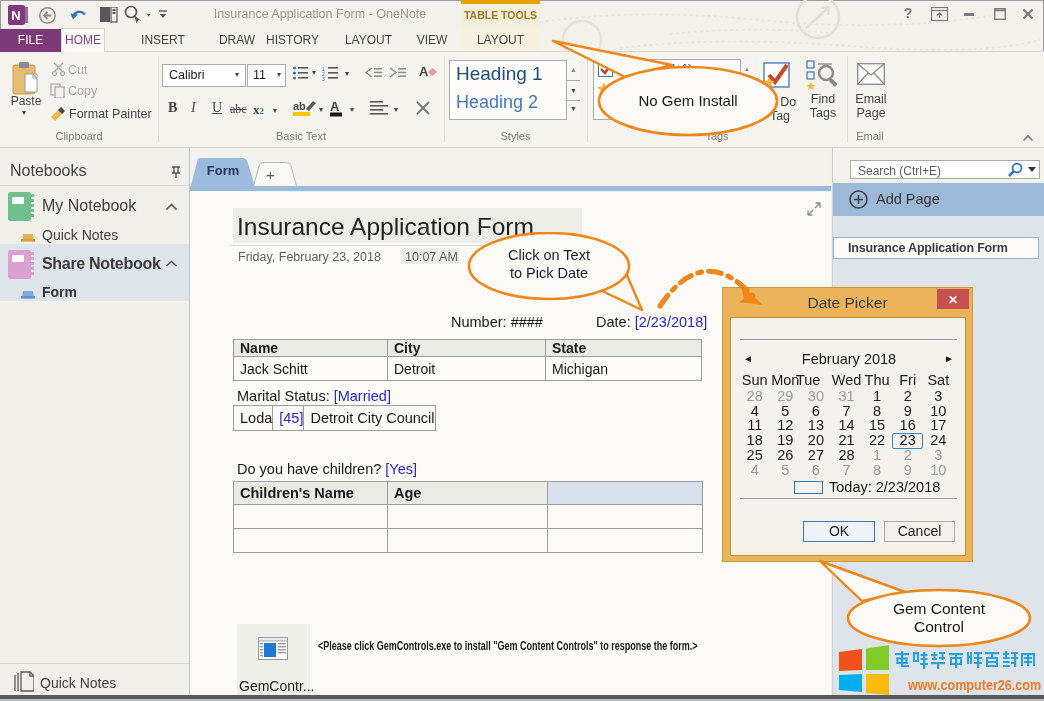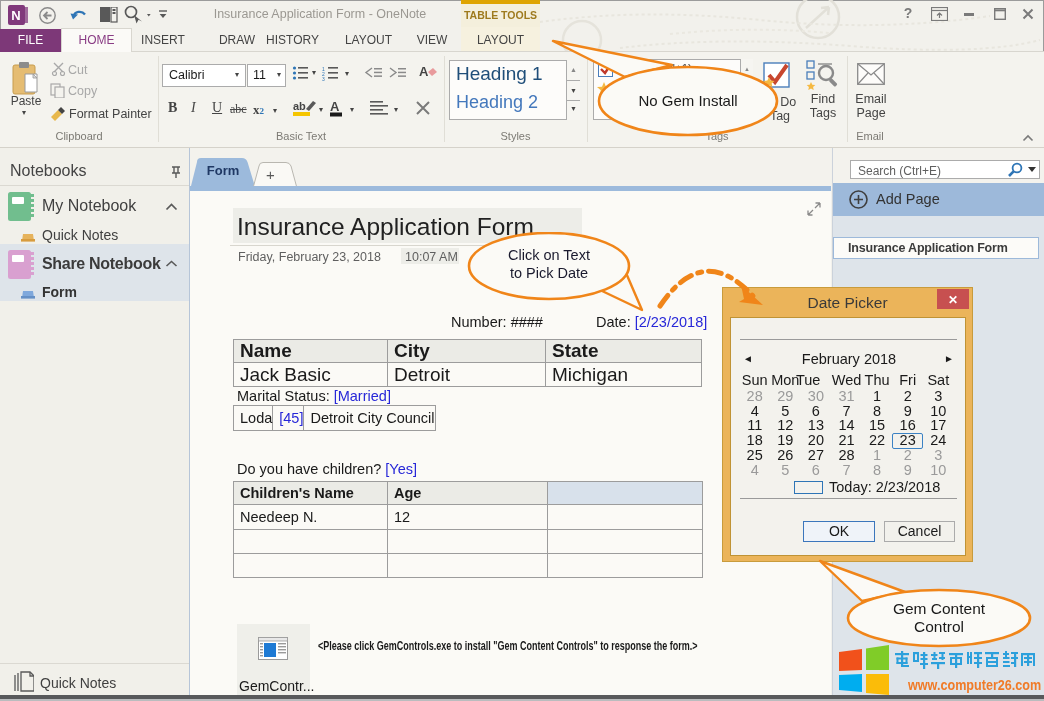--- a/index.html
+++ b/index.html
@@ -78,21 +78,21 @@
   </svg>
   <svg class="a" style="left:1022px;top:8px;" width="12" height="12">
     <path d="M1.5 1.5 L10.5 10.5 M10.5 1.5 L1.5 10.5" stroke="#7a7a7a" stroke-width="2"></path>
   </svg>
 </div>
 
 <div class="a" id="tabrow" style="left:0;top:28px;width:1044px;height:24px;">
   <div class="a" style="left:461px;top:-1px;width:79px;height:25px;background:#f6f1df;"></div>
   <div class="a" style="left:0;top:23px;width:1044px;height:1px;background:#d8d6cf;"></div>
   <div class="a" style="left:0;top:1px;width:61px;height:23px;background:#7d3878;color:#fff;text-align:center;line-height:23px;font-size:12px;">FILE</div>
-  <div class="a" style="left:61px;top:0;width:71px;height:24px;background:#fbfaf7;border:1px solid #d8d6cf;border-bottom:none;box-sizing:border-box;color:#8a3d85;text-align:center;line-height:23px;font-size:12px;">HOME</div>
+  <div class="a" style="left:61px;top:0;width:44px;height:24px;background:#fbfaf7;border:1px solid #d8d6cf;border-bottom:none;box-sizing:border-box;color:#8a3d85;text-align:center;line-height:23px;font-size:12px;">HOME</div>
   <div class="a tab" style="left:127px;top:1px;width:72px;text-align:center;line-height:23px;">INSERT</div>
   <div class="a tab" style="left:203px;top:1px;width:68px;text-align:center;line-height:23px;">DRAW</div>
   <div class="a tab" style="left:254px;top:1px;width:77px;text-align:center;line-height:23px;">HISTORY</div>
   <div class="a tab" style="left:331px;top:1px;width:75px;text-align:center;line-height:23px;">LAYOUT</div>
   <div class="a tab" style="left:401px;top:1px;width:62px;text-align:center;line-height:23px;">VIEW</div>
   <div class="a tab" style="left:461px;top:1px;width:79px;text-align:center;line-height:23px;">LAYOUT</div>
 </div>
 
 <div class="a" id="ribbon" style="left:0;top:52px;width:1044px;height:95px;background:#f4f3ee;border-bottom:1px solid #d5d2ca;box-sizing:content-box;">
 
@@ -319,29 +319,29 @@
   <div class="a" style="left:43px;top:60px;width:349px;height:35px;background:#ededE8;"></div>
   <div class="a" style="left:47px;top:65px;font-size:24.5px;color:#212121;">Insurance Application Form</div>
   <div class="a" style="left:40px;top:97px;width:352px;height:1px;background:#d8d6ce;"></div>
   <div class="a" style="left:48px;top:102px;font-size:12.5px;color:#5f5f5f;">Friday, February 23, 2018</div>
   <div class="a" style="left:211px;top:100px;width:58px;height:16px;background:#ededE8;"></div>
   <div class="a" style="left:215px;top:102px;font-size:12.5px;color:#5f5f5f;">10:07 AM</div>
 
   <div class="a" style="left:261px;top:166px;font-size:14.5px;color:#1a1a1a;">Number: ####</div>
   <div class="a" style="left:406px;top:166px;font-size:14.5px;color:#1a1a1a;">Date: <span style="color:#2727d8;">[2/23/2018]</span></div>
 
-  <table style="position:absolute;left:43px;top:191px;border-collapse:collapse;font-family:'Liberation Sans',sans-serif;font-size:19px;color:#1a1a1a;">
+  <table style="position:absolute;left:43px;top:191px;border-collapse:collapse;font-family:'Liberation Sans',sans-serif;font-size:14px;color:#1a1a1a;">
     <tbody>
           <tr>
       <td style="border:1px solid #9c9c9c;width:147px;padding:0 0 0 6px;font-weight:bold;background:#ebebe6;">Name</td>
       <td style="border:1px solid #9c9c9c;width:151px;padding:0 0 0 6px;font-weight:bold;background:#ebebe6;">City</td>
       <td style="border:1px solid #9c9c9c;width:149px;padding:0 0 0 6px;font-weight:bold;background:#ebebe6;">State</td>
     </tr>
     <tr style="height:24px;">
-      <td style="border:1px solid #9c9c9c;padding:0 0 0 6px;">Jack Basic</td>
+      <td style="border:1px solid #9c9c9c;padding:0 0 0 6px;">Jack Schitt</td>
       <td style="border:1px solid #9c9c9c;padding:0 0 0 6px;">Detroit</td>
       <td style="border:1px solid #9c9c9c;padding:0 0 0 6px;">Michigan</td>
     </tr>
   </tbody>
       </table>
   <div class="a" style="left:47px;top:240px;font-size:14.5px;color:#1a1a1a;">Marital Status: <span style="color:#2727d8;">[Married]</span></div>
 
   <table style="position:absolute;left:43px;top:257px;border-collapse:collapse;font-family:'Liberation Sans',sans-serif;font-size:14.5px;color:#1a1a1a;">
     <tbody>
     <tr style="height:25px;">
@@ -352,25 +352,20 @@
   </tbody>
       </table>
   <div class="a" style="left:47px;top:313px;font-size:14.5px;color:#1a1a1a;">Do you have children? <span style="color:#2727d8;">[Yes]</span></div>
 
   <table style="position:absolute;left:43px;top:333px;border-collapse:collapse;font-family:'Liberation Sans',sans-serif;font-size:14.5px;color:#1a1a1a;">
     <tbody>
           <tr style="height:23px;">
       <td style="border:1px solid #9c9c9c;width:147px;padding:0 0 0 6px;font-weight:bold;background:#ebebe6;">Children's Name</td>
       <td style="border:1px solid #9c9c9c;width:153px;padding:0 0 0 6px;font-weight:bold;background:#ebebe6;">Age</td>
       <td style="border:1px solid #9c9c9c;width:148px;padding:0 0 0 6px;background:#d8e1eb;"></td>
-    </tr>
-    <tr style="height:25px;">
-      <td style="border:1px solid #9c9c9c;padding:0 0 0 6px;">Needeep N.</td>
-      <td style="border:1px solid #9c9c9c;padding:0 0 0 6px;">12</td>
-      <td style="border:1px solid #9c9c9c;"></td>
     </tr>
     <tr style="height:24px;">
       <td style="border:1px solid #9c9c9c;"></td>
             <td style="border:1px solid #9c9c9c;"></td>
             <td style="border:1px solid #9c9c9c;"></td>
     </tr>
     <tr style="height:24px;">
       <td style="border:1px solid #9c9c9c;"></td>
             <td style="border:1px solid #9c9c9c;"></td>
             <td style="border:1px solid #9c9c9c;"></td>

